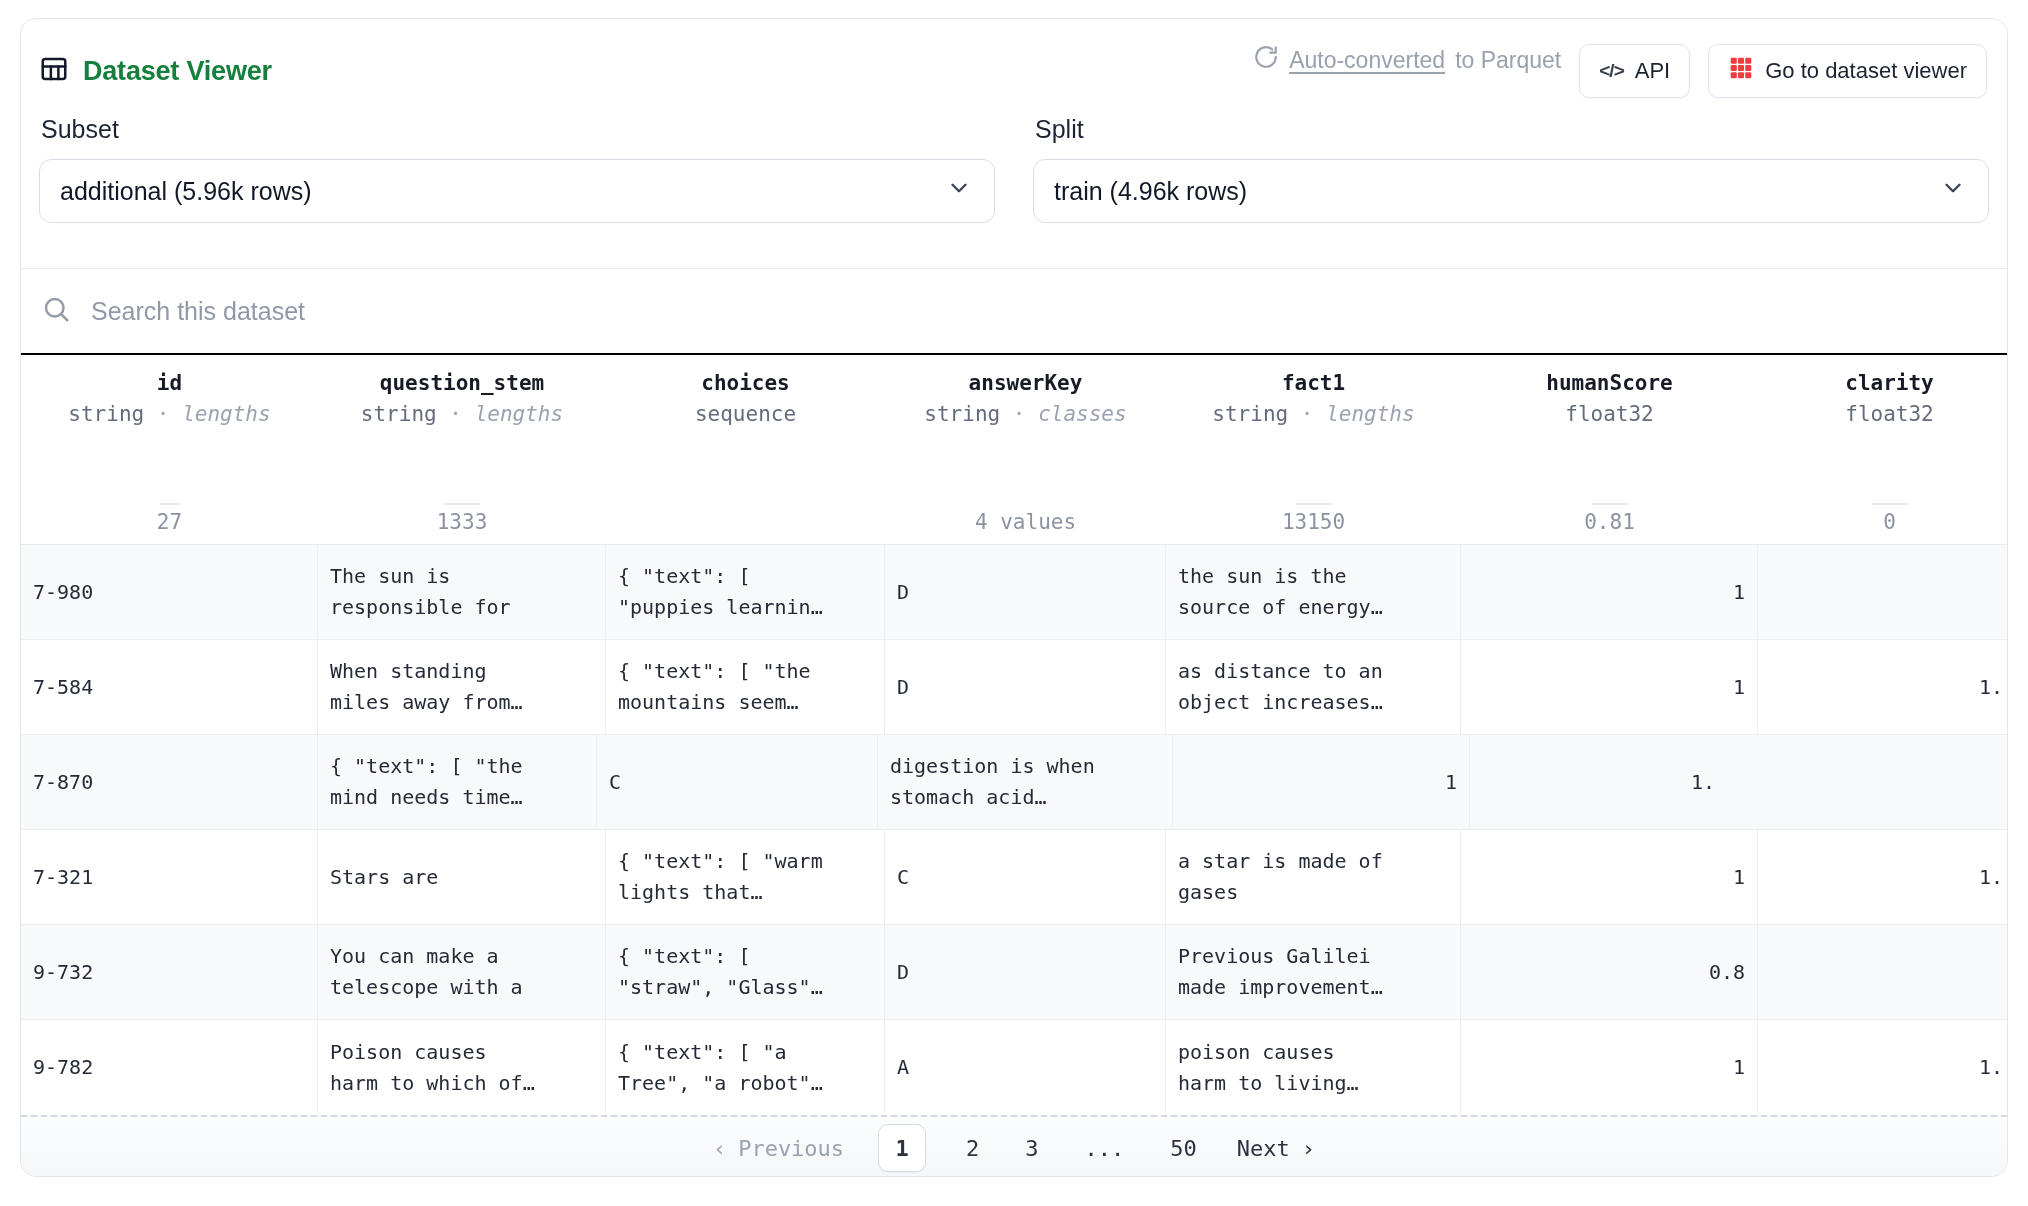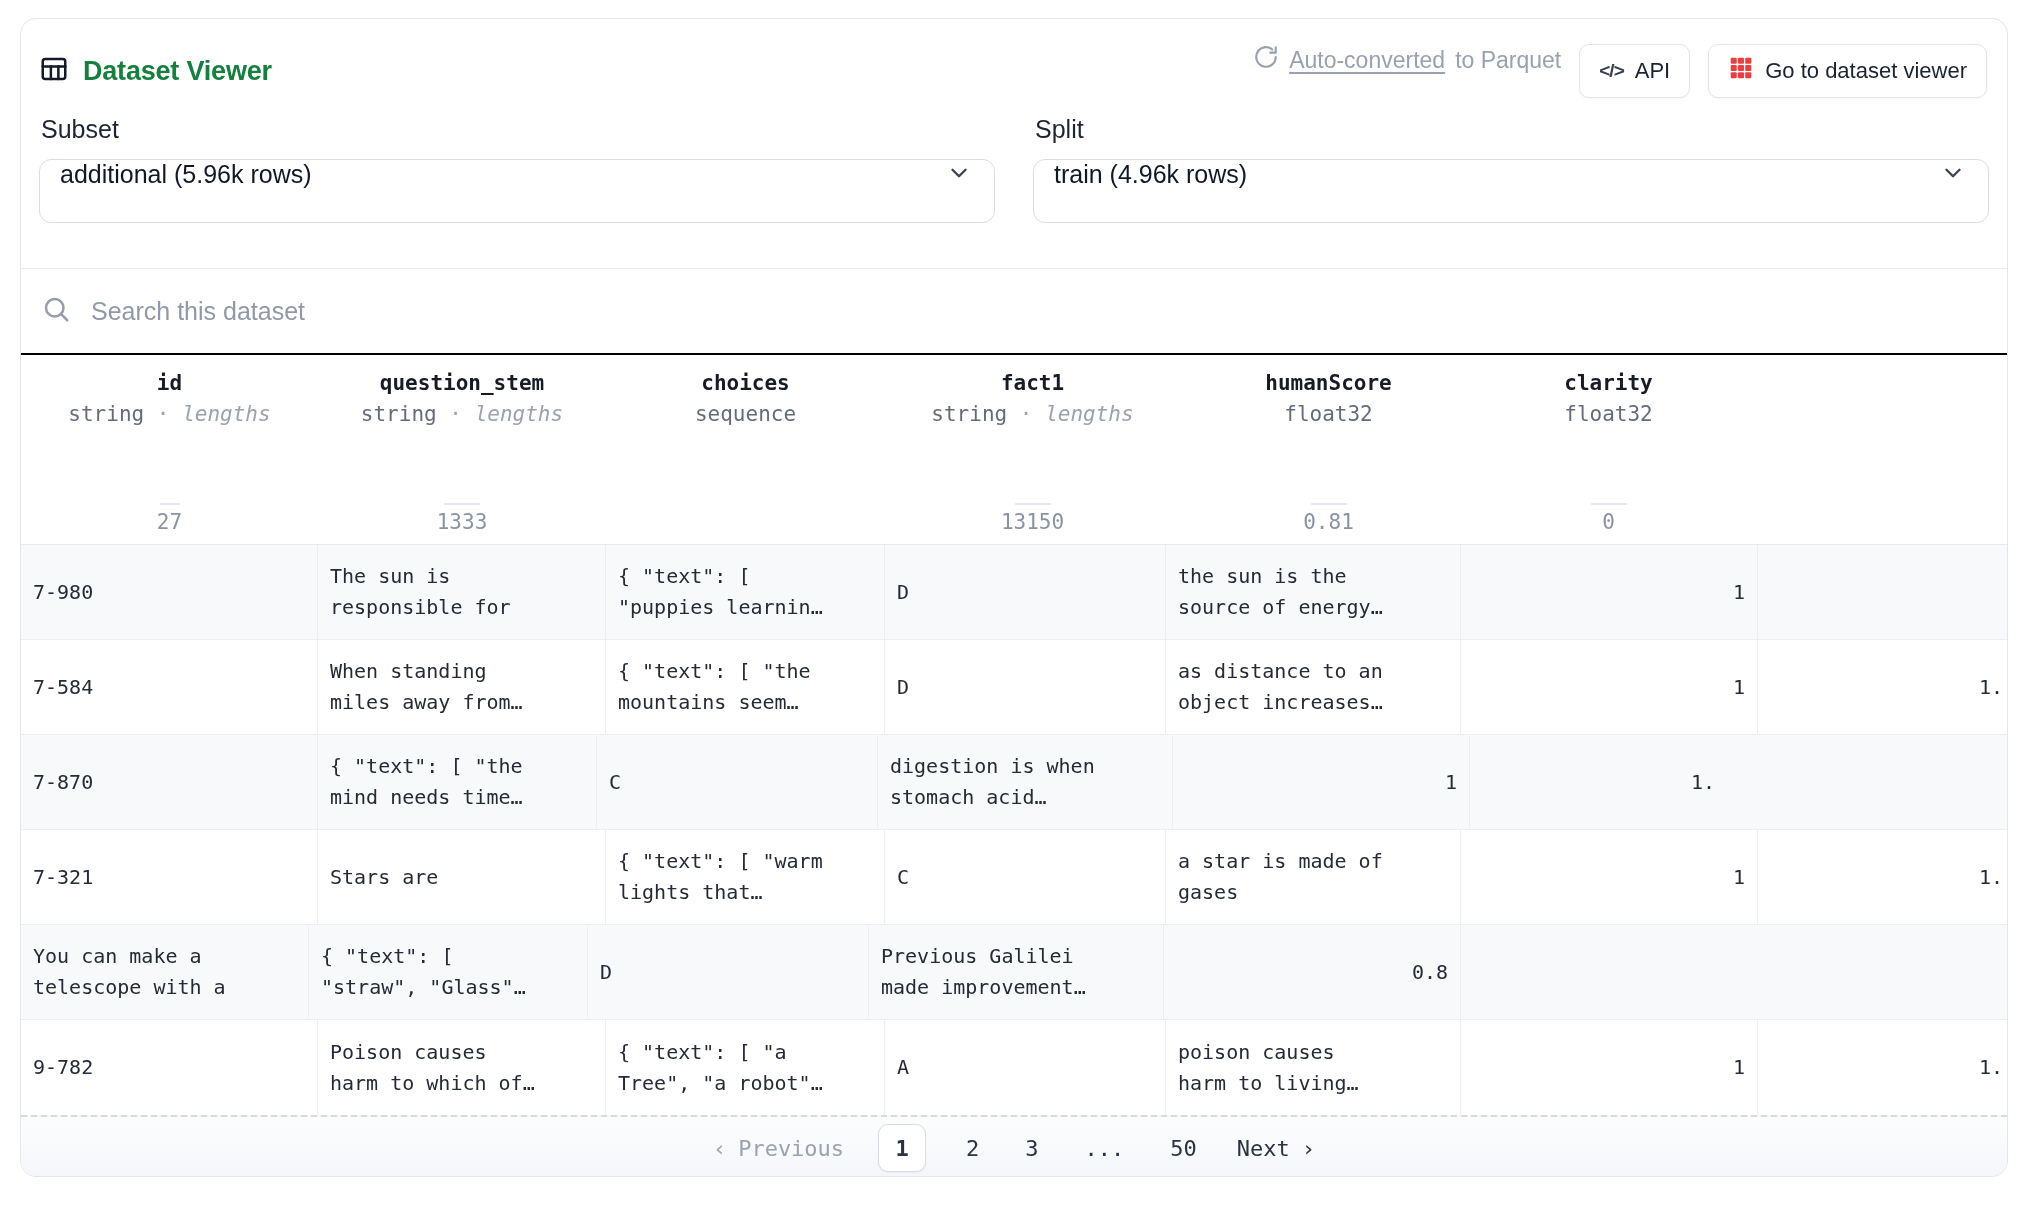--- a/index.html
+++ b/index.html
@@ -23,21 +23,21 @@
     border:1px solid #e1e4ea; border-radius:10px; background:#fff; font-size:22px;
     color:#1c2330; box-shadow:0 1px 2px rgba(16,24,40,.04); cursor:pointer; white-space:nowrap; }
   .code-glyph { font-size:19px; color:#39404e; font-weight:600; letter-spacing:-1px; }
 
   
   .controls { height:170px; flex:none; display:flex; gap:38px; padding:12px 18px 0 18px;
     border-bottom:1px solid #e7eaee; }
   .control { flex:1; }
   .control-label { font-size:25px; color:#1d2433; margin:4px 0 15px 2px; }
   .select { height:64px; border:1.5px solid #d9dde4; border-radius:12px; background:#fff;
-    display:flex; align-items:flex-start; justify-content:space-between; padding:0 22px 0 20px;
+    display:flex; align-items:center; justify-content:space-between; padding:0 22px 0 20px;
     font-size:25px; color:#101828; cursor:pointer; }
 
   
   .search-row { height:86px; flex:none; display:flex; align-items:center; gap:20px;
     padding:0 20px; border-bottom:2px solid #000000; }
   .search-row input { border:none; outline:none; flex:1; font-size:25px;
     font-family:"Liberation Sans", sans-serif; color:#101828; background:transparent; }
   .search-row input::placeholder { color:#9199a8; }
 
   
@@ -208,20 +208,33 @@
         </div>
       <div class="th-minmax">
           <span>1</span>
           <span>333</span>
         </div>
     </div>
     <div class="th c2">
       <div class="th-name">choices</div>
       <div class="th-type"><span>sequence</span></div>
     </div>
+    <div class="th c3">
+      <div class="th-name">answerKey</div>
+      <div class="th-type"><span>string</span> <span class="dot">·</span> <span class="sub">classes</span></div>
+      <div class="classbar">
+          <div class="seg" style="background: rgb(91, 99, 232);"></div>
+          <div class="seg" style="background: rgb(91, 99, 232);"></div>
+          <div class="seg" style="background: rgb(91, 99, 232);"></div>
+          <div class="seg" style="background: rgb(91, 99, 232);"></div>
+        </div>
+      <div class="th-minmax">
+          <span>4 values</span>
+        </div>
+    </div>
     <div class="th c4">
       <div class="th-name">fact1</div>
       <div class="th-type"><span>string</span> <span class="dot">·</span> <span class="sub">lengths</span></div>
       <div class="hist">
           <div class="hist-bar" style="background: rgb(154, 163, 176); height: 20px;"></div>
           <div class="hist-bar" style="background: rgb(154, 163, 176); height: 58px;"></div>
           <div class="hist-bar" style="background: rgb(154, 163, 176); height: 58px;"></div>
           <div class="hist-bar" style="background: rgb(154, 163, 176); height: 38px;"></div>
           <div class="hist-bar" style="background: rgb(154, 163, 176); height: 28px;"></div>
           <div class="hist-bar" style="background: rgb(154, 163, 176); height: 16px;"></div>
@@ -317,20 +330,21 @@
       <div class="td c1">Stars are</div>
       <div class="td c2">{ "text": [ "warm
 lights that…</div>
       <div class="td c3">C</div>
       <div class="td c4">a star is made of
 gases</div>
       <div class="td c5 num">1</div>
       <div class="td c6 num">1.</div>
     </div>
     <div class="tr odd">
+      <div class="td c0">9-732</div>
       <div class="td c1">You can make a
 telescope with a</div>
       <div class="td c2">{ "text": [
 "straw", "Glass"…</div>
       <div class="td c3">D</div>
       <div class="td c4">Previous Galilei
 made improvement…</div>
       <div class="td c5 num">0.8</div>
       <div class="td c6 num"></div>
     </div>

